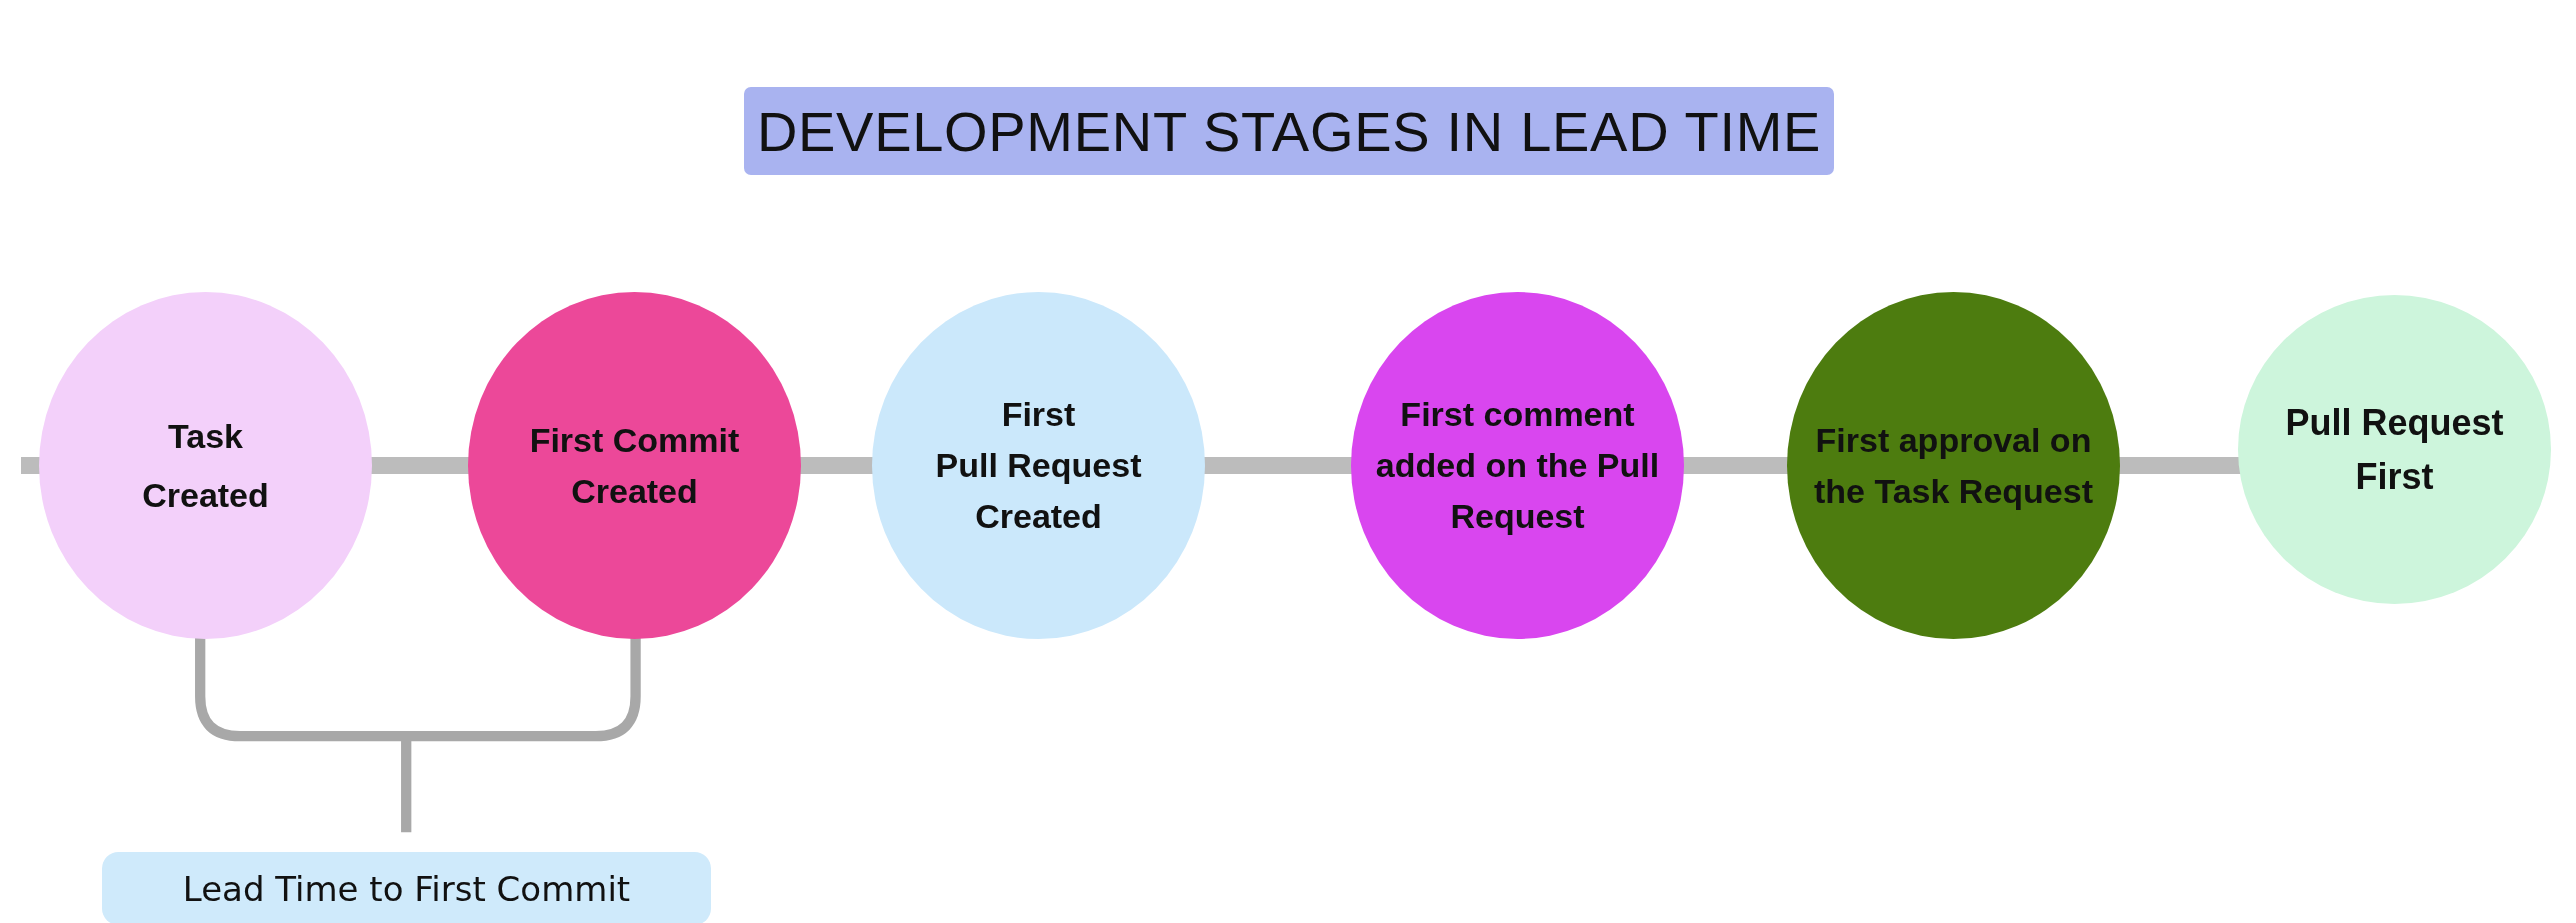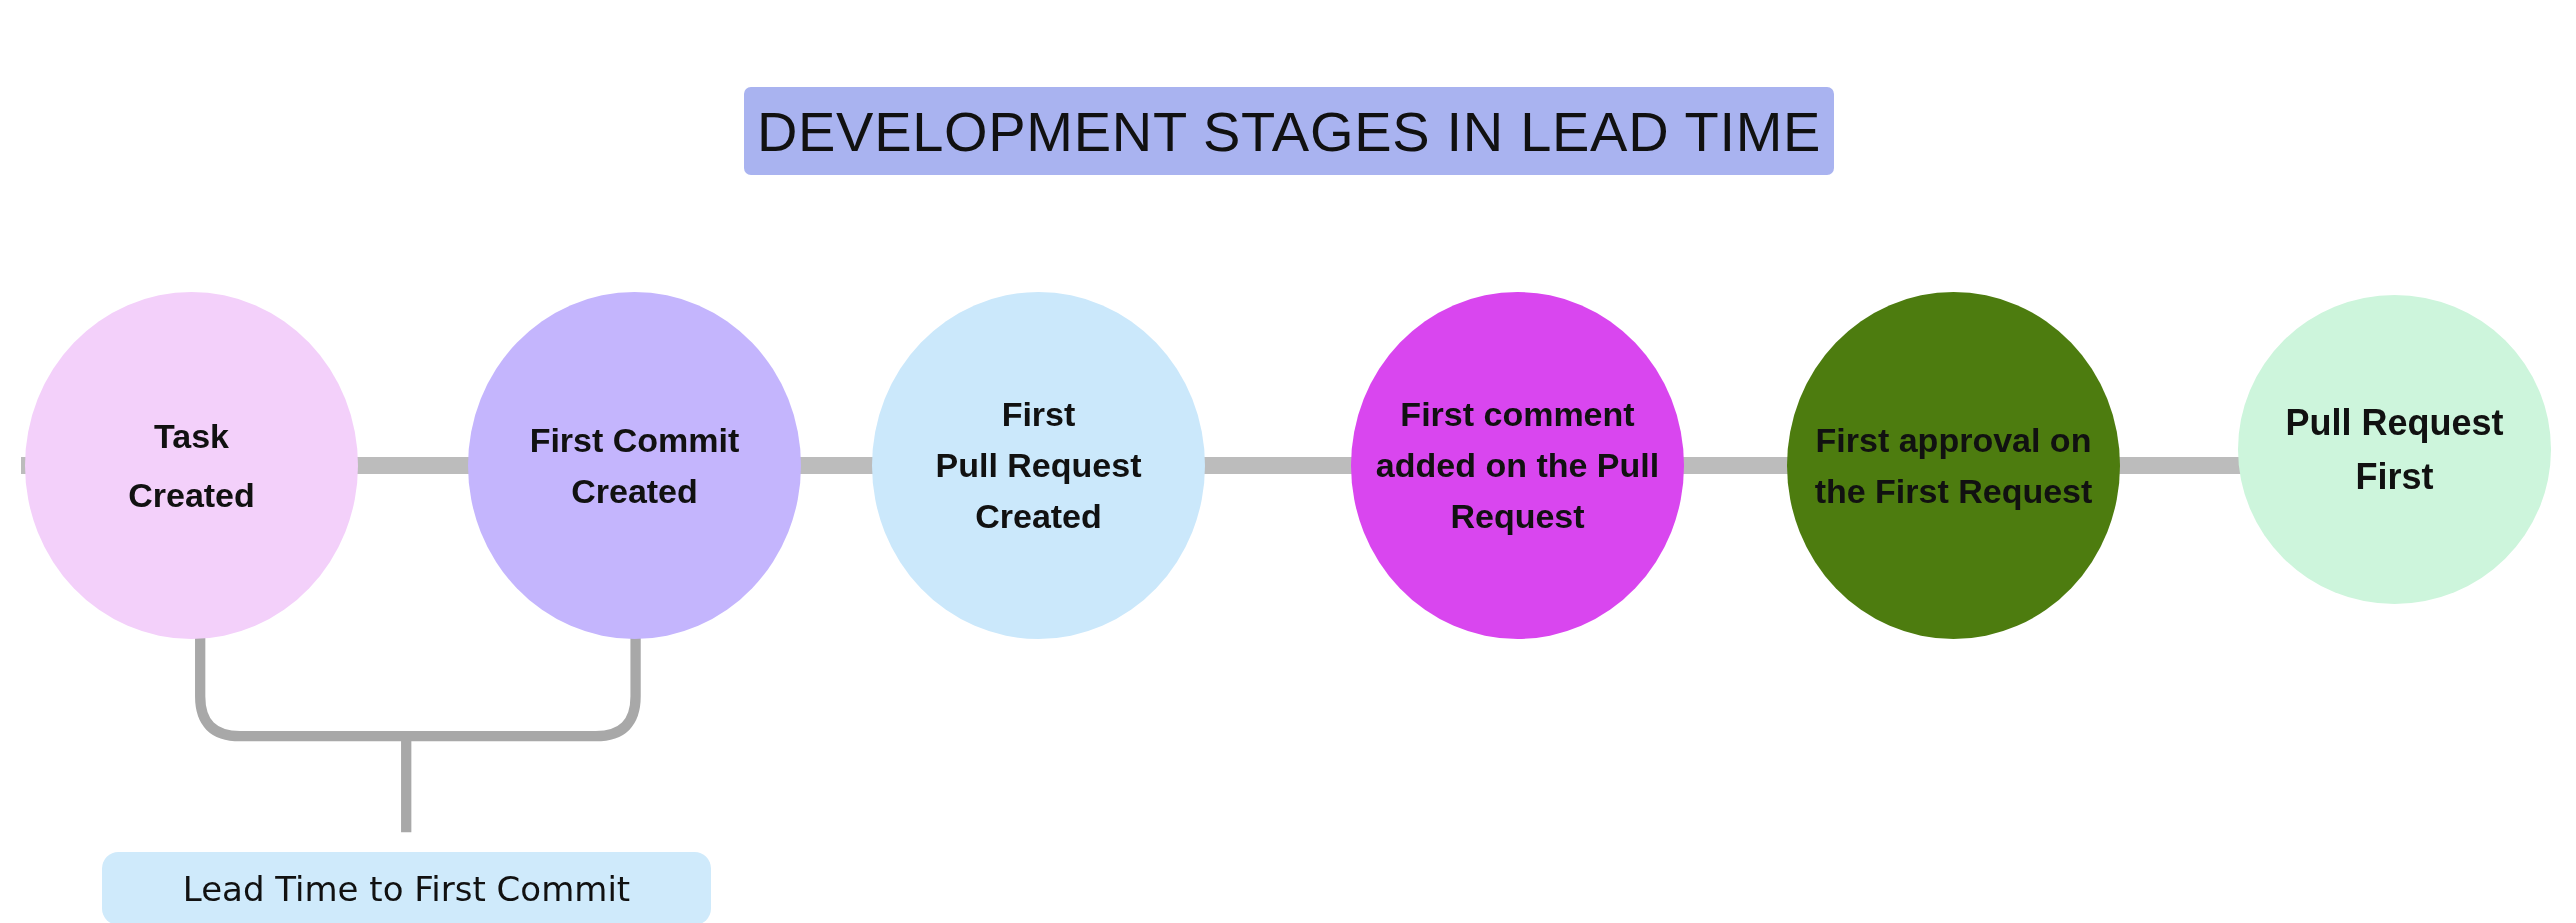--- a/index.html
+++ b/index.html
@@ -62,21 +62,21 @@
     flex-direction: column;
     align-items: center;
     justify-content: center;
     text-align: center;
     font-size: 34px;
     font-weight: 700;
     line-height: 1.5;
   }
   .stage .line { white-space: nowrap; }
 
-  .s1 { left: 25px;   top: 292px; width: 333px; height: 347px; gap: 8px; }
+  .s1 { left: 39px;   top: 292px; width: 333px; height: 347px; gap: 8px; }
   .s2 { left: 468px;  top: 292px; width: 333px; height: 347px; }
   .s3 { left: 872px; top: 292px; width: 333px; height: 347px; }
   .s4 { left: 1351px; top: 292px; width: 333px; height: 347px; }
   .s5 { left: 1787px; top: 292px; width: 333px; height: 347px; }
   .s6 { left: 2238px; top: 295px; width: 313px; height: 309px; font-size: 36px; }
 
   
   .lead-time-label {
     position: absolute;
     left: 102px;
@@ -105,40 +105,40 @@
 
   <svg class="bracket-svg" viewBox="0 0 3750 1344" xmlns="http://www.w3.org/2000/svg">
     <path d="M 291 910 L 291 1014 Q 291 1072 349 1072 L 867 1072 Q 925 1072 925 1014 L 925 910 M 591 1072 L 591 1212" fill="none" stroke-width="15" style="stroke: rgb(168, 168, 168);"></path>
   </svg>
 
   <div class="stage s1" style="background-color: rgb(243, 208, 250);">
     <span class="line">Task</span>
     <span class="line">Created</span>
   </div>
 
-  <div class="stage s2" style="background-color: #c4b5fd;">
+  <div class="stage s2" style="background-color: #ec4899;">
     <span class="line">First Commit</span>
     <span class="line">Created</span>
   </div>
 
   <div class="stage s3" style="background-color: rgb(203, 232, 251);">
     <span class="line">First</span>
     <span class="line">Pull Request</span>
     <span class="line">Created</span>
   </div>
 
   <div class="stage s4" style="background-color: #d946ef;">
     <span class="line">First comment</span>
     <span class="line">added on the Pull</span>
     <span class="line">Request</span>
   </div>
 
   <div class="stage s5" style="background-color: #4d7c0f;">
     <span class="line">First approval on</span>
-    <span class="line">the First Request</span>
+    <span class="line">the Task Request</span>
   </div>
 
   <div class="stage s6" style="background-color: rgb(205, 245, 220);">
     <span class="line">Pull Request</span>
     <span class="line">First</span>
   </div>
 
   <div class="lead-time-label" style="background-color: rgb(207, 234, 251);">Lead Time to First Commit</div>
 
 </div>

